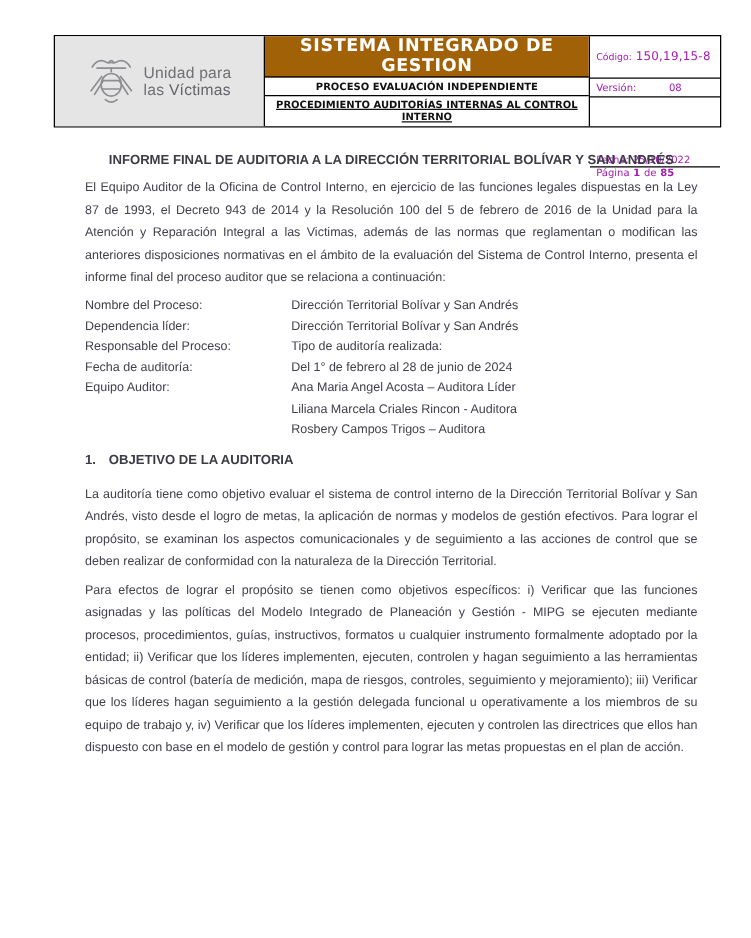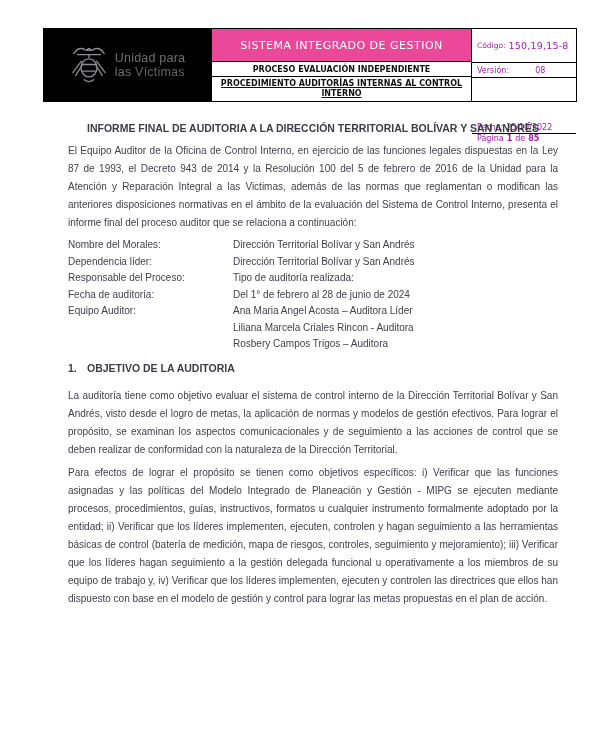--- a/index.html
+++ b/index.html
@@ -8,35 +8,35 @@
     font-family:"Liberation Sans",sans-serif;
   }
 
   
   .hdr{
     position:absolute;left:43px;top:28px;width:534px;height:74px;
     display:flex;border:1.5px solid #000;box-sizing:border-box;
     font-family:"DejaVu Sans",sans-serif;background:#fff;
   }
   .cell-logo{
-    width:168px;flex:0 0 168px;background:#000000;border-right:1.2px solid #000;
+    width:168px;flex:0 0 168px;background:#e5e5e5;border-right:1.2px solid #000;
     display:flex;align-items:center;justify-content:center;gap:7px;box-sizing:border-box;
   }
   .logo-text{
     color:#6f6f74;font-size:12.5px;line-height:14.5px;
     font-family:"Liberation Sans",sans-serif;letter-spacing:.2px;
   }
   .logo-text .bold{font-weight:normal;color:#636369;}
   .col-mid{
     width:260px;flex:0 0 260px;border-right:1.2px solid #000;display:flex;flex-direction:column;
     box-sizing:border-box;text-align:center;color:#111;
   }
   .mid-r1{
-    height:33px;flex:0 0 33px;background:#ec4899;border-bottom:1.2px solid #000;
-    color:#fff;font-weight:normal;font-size:11px;letter-spacing:.5px;
+    height:33px;flex:0 0 33px;background:#a16207;border-bottom:1.2px solid #000;
+    color:#fff;font-weight:bold;font-size:14px;letter-spacing:.5px;
     display:flex;align-items:center;justify-content:center;box-sizing:border-box;
   }
   .mid-r2{
     height:15px;flex:0 0 15px;border-bottom:1.2px solid #000;font-weight:bold;font-size:8px;
     display:flex;align-items:center;justify-content:center;box-sizing:border-box;
   }
   .mid-r3{
     flex:1;font-weight:bold;font-size:8px;line-height:10.5px;
     display:flex;align-items:center;justify-content:center;padding:0 4px;text-decoration:underline;
   }
@@ -129,21 +129,21 @@
     </div>
   </div>
 
   <div class="content">
 
     <div class="doc-title">INFORME FINAL DE AUDITORIA A LA DIRECCIÓN TERRITORIAL BOLÍVAR Y SAN ANDRÉS</div>
 
     <p class="para intro">El Equipo Auditor de la Oficina de Control Interno, en ejercicio de las funciones legales dispuestas en la Ley 87 de 1993, el Decreto 943 de 2014 y la Resolución 100 del 5 de febrero de 2016 de la Unidad para la Atención y Reparación Integral a las Victimas, además de las normas que reglamentan o modifican las anteriores disposiciones normativas en el ámbito de la evaluación del Sistema de Control Interno, presenta el informe final del proceso auditor que se relaciona a continuación:</p>
 
     <div class="details">
-      <div>Nombre del Morales:</div>
+      <div>Nombre del Proceso:</div>
       <div>Dirección Territorial Bolívar y San Andrés</div>
       <div>Dependencia líder:</div>
       <div>Dirección Territorial Bolívar y San Andrés</div>
       <div>Responsable del Proceso:</div>
       <div>Tipo de auditoría realizada:</div>
       <div>Fecha de auditoría:</div>
       <div>Del 1° de febrero al 28 de junio de 2024</div>
       <div>Equipo Auditor:</div>
       <div>Ana Maria Angel Acosta – Auditora Líder</div>
       <div></div>

